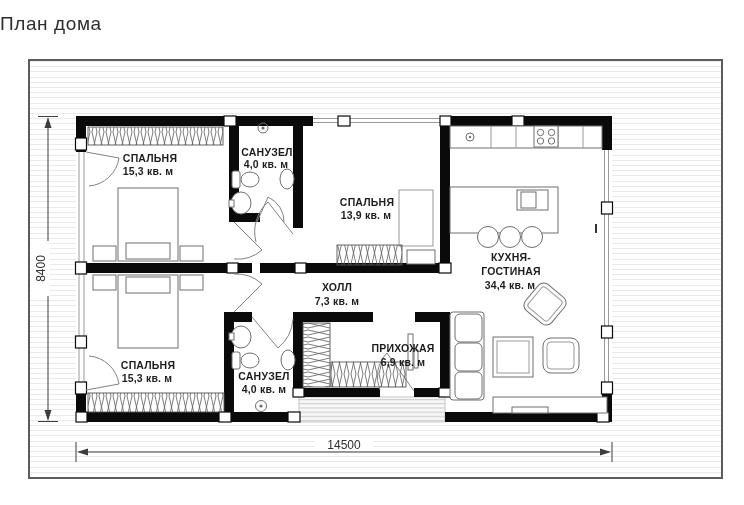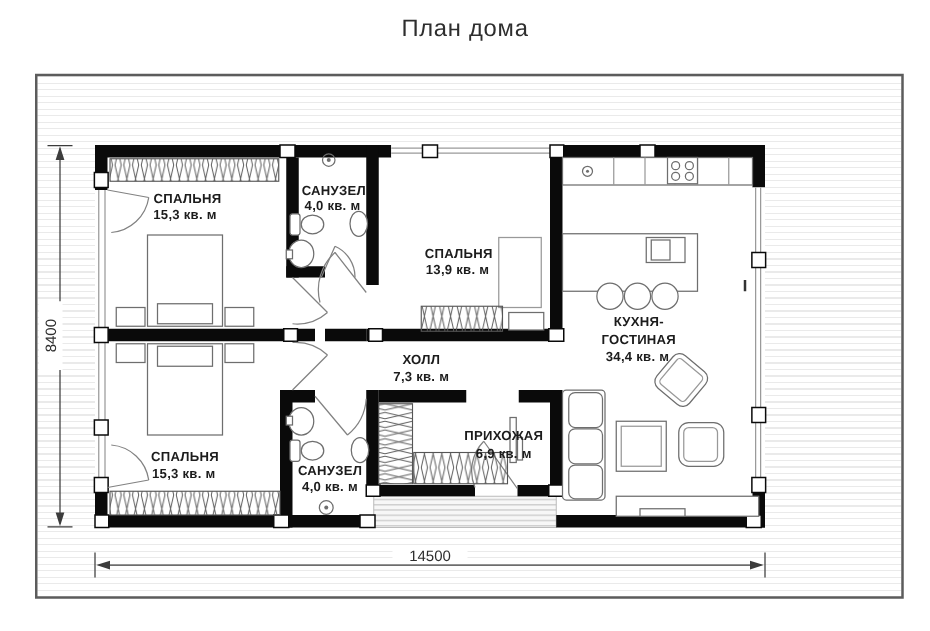--- a/index.html
+++ b/index.html
@@ -1,18 +1,18 @@
 <!DOCTYPE html>
 <html><head>
 <meta charset="utf-8">
 <style>
   html,body{margin:0;padding:0;background:#ffffff;}
   .page{position:relative;width:744px;height:505px;background:#ffffff;overflow:hidden;
         font-family:"Liberation Sans", sans-serif;}
-  .title{position:absolute;top:13px;left:0;width:744px;text-align:center;
+  .title{position:absolute;top:13px;left:0;width:744px;text-align:left;
          font-size:19px;font-weight:500;letter-spacing:.6px;color:#2e2e2e;}
   .frame{position:absolute;left:28px;top:59px;width:695px;height:420px;
          box-sizing:border-box;border:2px solid #5c5c5c;
          background:repeating-linear-gradient(to bottom,#eaeaea 0,#eaeaea 1px,#ffffff 1px,#ffffff 5.2px);}
   svg.plan{position:absolute;left:28px;top:59px;}
   text{font-family:"Liberation Sans", sans-serif;}
   .room-label{font-size:10.5px;font-weight:bold;fill:#1c1c1c;letter-spacing:.2px;}
   .dim-label{font-size:12px;fill:#2e2e2e;}
   .wall{fill:#0a0a0a;stroke:none;}
   .col{fill:#ffffff;stroke:#0a0a0a;stroke-width:1.2;}

